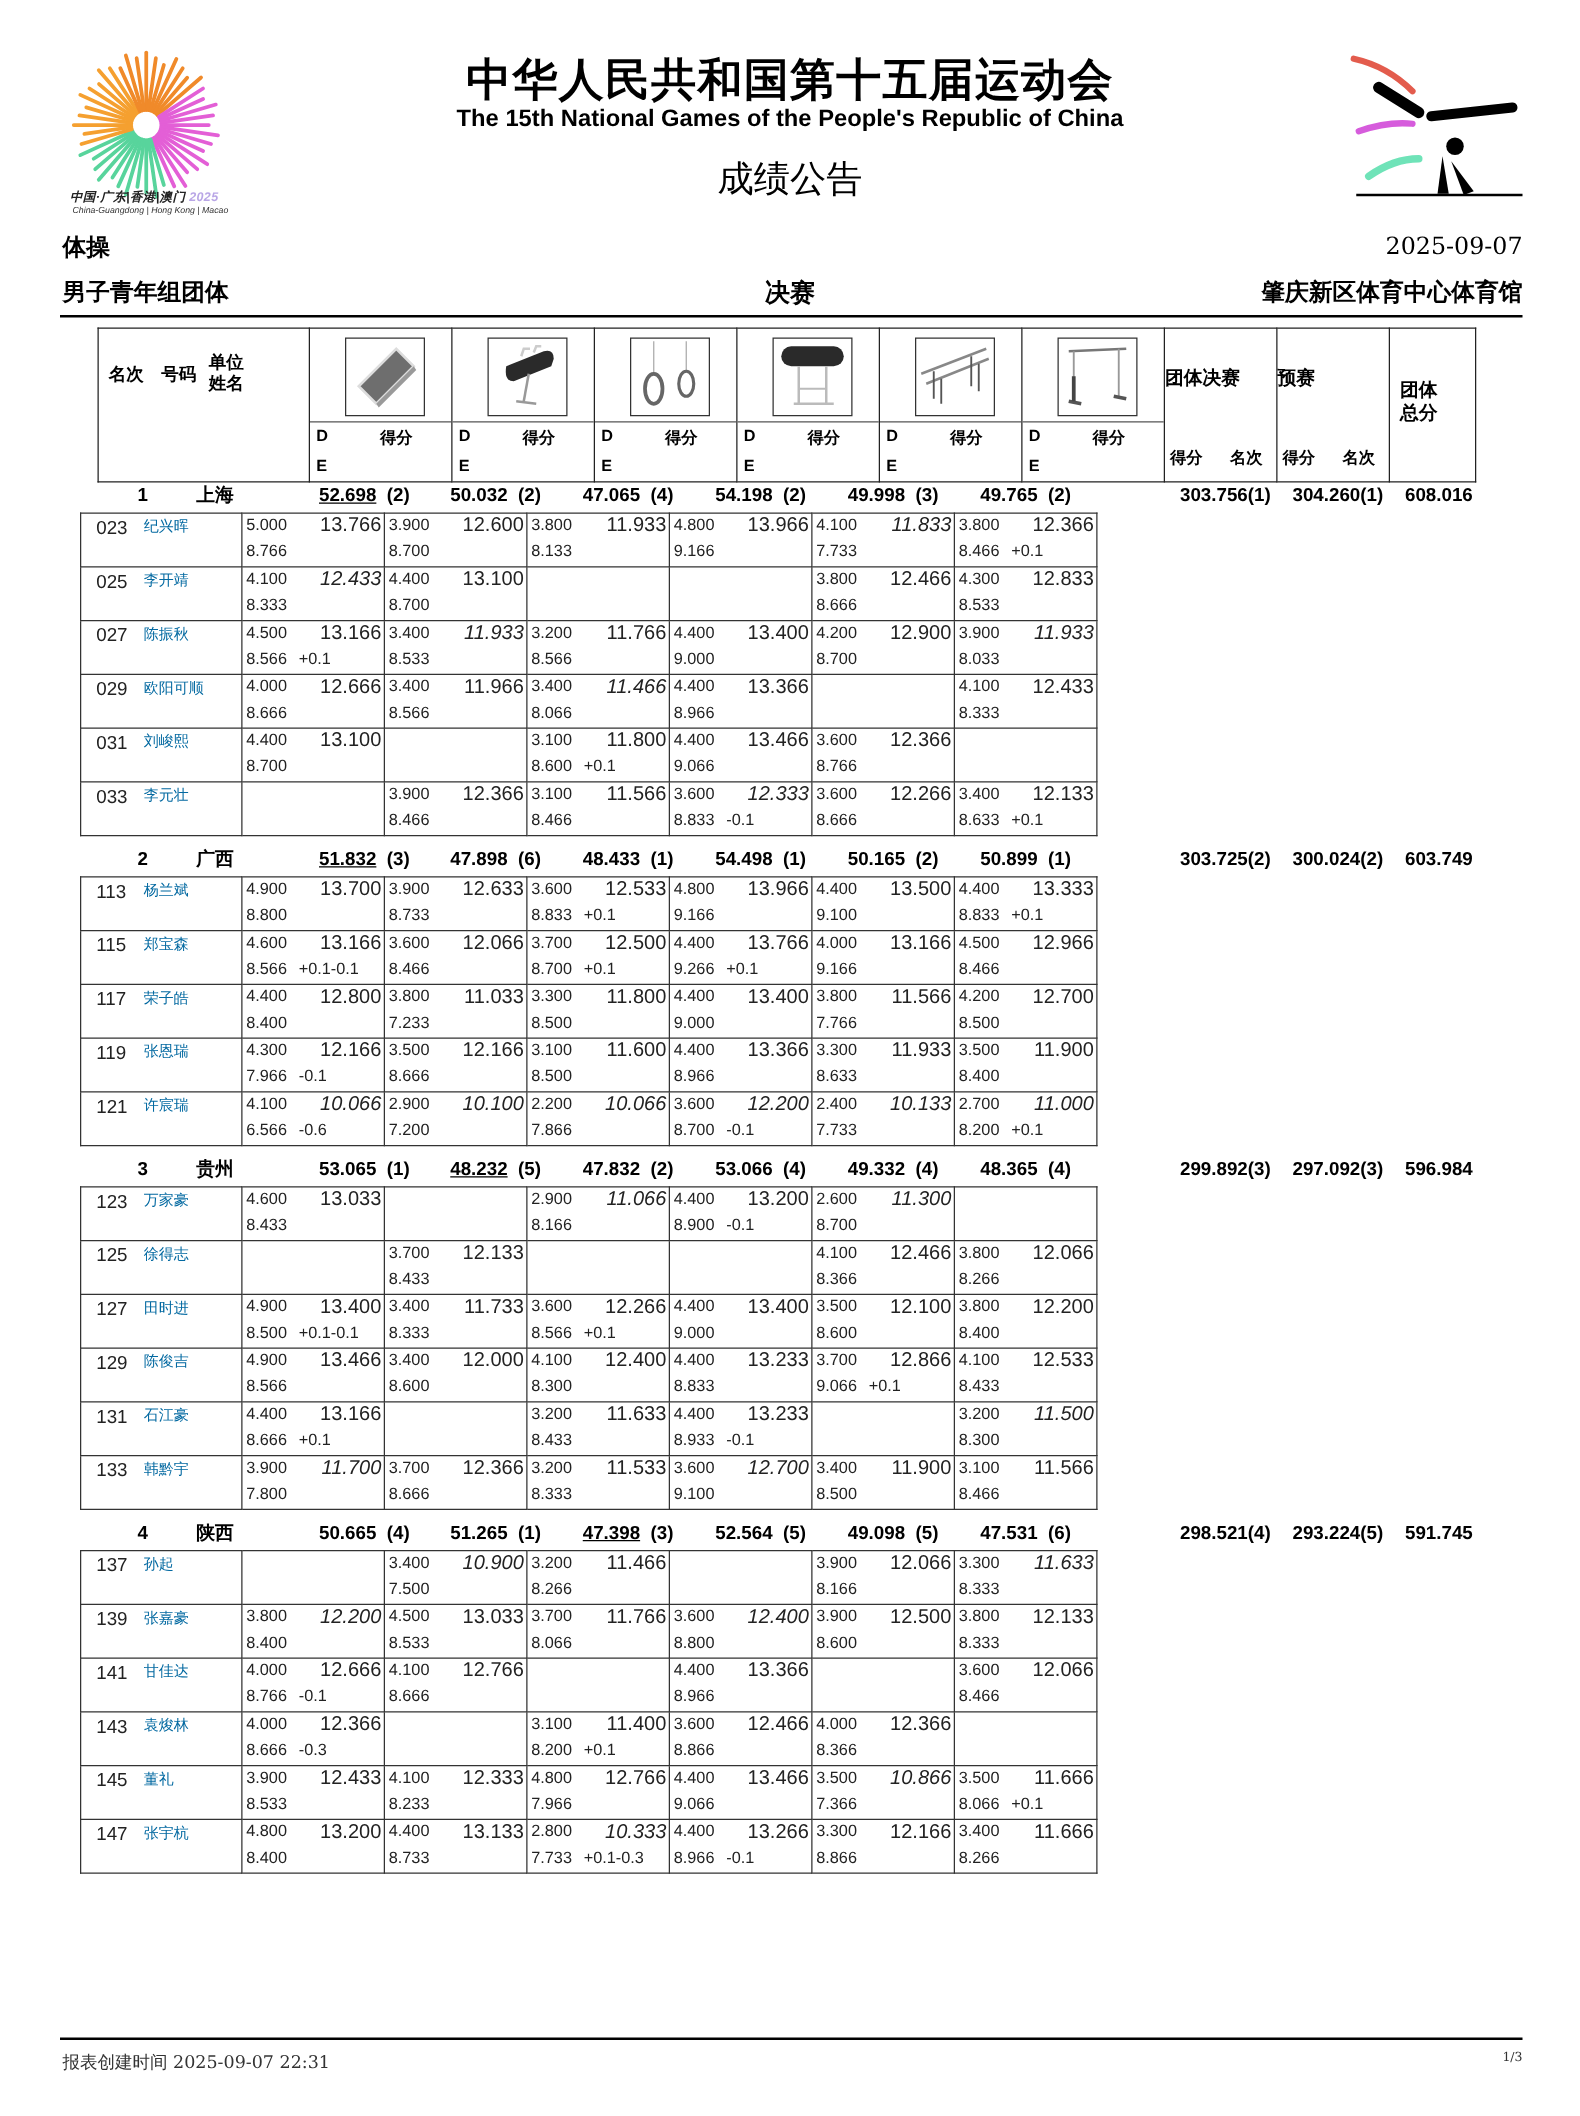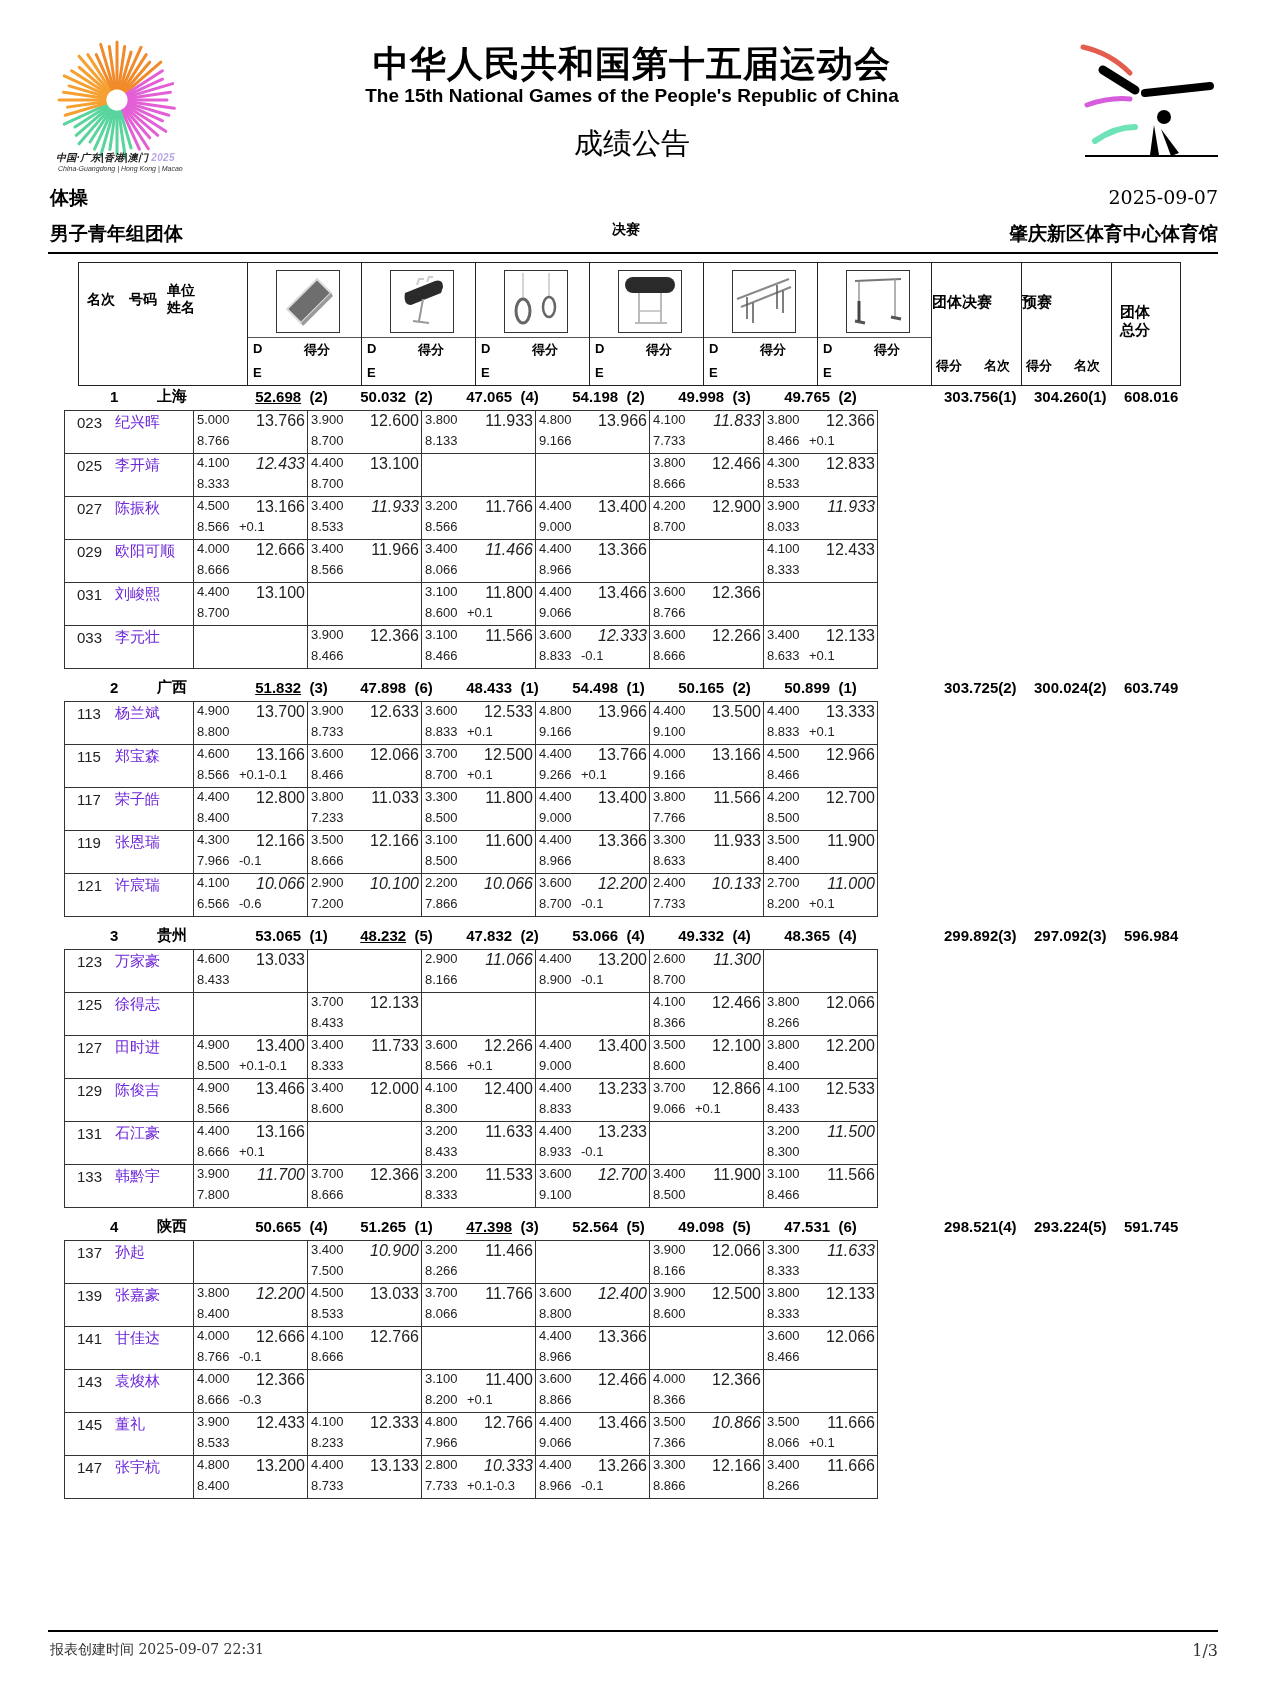--- a/index.html
+++ b/index.html
@@ -8,21 +8,21 @@
   .logo-cap1 { position:absolute; left:56px; top:151px; font-size:10px; font-weight:bold; font-style:italic; color:#222; white-space:nowrap; letter-spacing:0.3px; }
   .logo-cap1 .yr { color:#b9a6e6; }
   .logo-cap2 { position:absolute; left:58px; top:165px; font-size:7px; font-style:italic; color:#333; white-space:nowrap; }
   .title-cn { position:absolute; left:0; width:1264px; top:40px; text-align:center; font-size:36px; font-weight:bold; font-family:"DejaVu Sans",sans-serif; letter-spacing:1px; }
   .title-en { position:absolute; left:0; width:1264px; top:85px; text-align:center; font-size:19px; font-weight:bold; font-family:"Liberation Sans",sans-serif; }
   .title-sub { position:absolute; left:0; width:1264px; top:124px; text-align:center; font-size:29px; font-family:"DejaVu Sans",sans-serif; }
   .logo-right { position:absolute; left:1075px; top:35px; width:145px; height:125px; }
   .sport { position:absolute; left:50px; top:185px; font-size:19px; font-weight:bold; font-family:"DejaVu Sans",sans-serif; }
   .date { position:absolute; right:46px; top:186px; font-size:19px; font-family:"DejaVu Serif",serif; }
   .event { position:absolute; left:50px; top:221px; font-size:19px; font-weight:bold; font-family:"DejaVu Sans",sans-serif; }
-  .phase { position:absolute; left:612px; top:221px; font-size:14px; font-weight:bold; font-family:"DejaVu Sans",sans-serif; }
+  .phase { position:absolute; left:612px; top:221px; font-size:20px; font-weight:bold; font-family:"DejaVu Sans",sans-serif; }
   .venue { position:absolute; right:46px; top:221px; font-size:19px; font-weight:bold; font-family:"DejaVu Sans",sans-serif; }
   .hr-top { position:absolute; left:48px; right:46px; top:252px; border-top:2px solid #000; }
   table.hdr { position:absolute; left:78px; top:262px; border-collapse:collapse; }
   table.hdr td { border:1.5px solid #222; padding:0; vertical-align:top; }
   .hd-left { width:168px; height:122px; position:relative; }
   .hd-left .l1 { position:absolute; left:8px; top:28px; font-size:14px; font-weight:bold; font-family:"DejaVu Sans",sans-serif; }
   .hd-left .l2 { position:absolute; left:50px; top:28px; font-size:14px; font-weight:bold; font-family:"DejaVu Sans",sans-serif; }
   .hd-left .l3 { position:absolute; left:88px; top:19px; font-size:14px; font-weight:bold; line-height:17px; font-family:"DejaVu Sans",sans-serif; }
   .app { width:113px; height:122px; position:relative; }
   .app .icon { position:absolute; left:28px; top:7px; width:62px; height:61px; border:1px solid #333; background:#fff; }
@@ -43,30 +43,30 @@
   .team-head .nm { left:157px; font-family:"DejaVu Sans",sans-serif; font-size:15px; top:4px;text-align:center; }
   .team-head .ap { width:113px; text-align:center; }
   .team-head .ap .u { text-decoration:underline; }
   .team-head .tf { left:944px; }
   .team-head .pr { left:1034px; }
   .team-head .tot { left:1124px; }
   table.ath { margin-left:64px; border-collapse:collapse; }
   table.ath td { border:1.5px solid #333; padding:0; height:42px; vertical-align:top; }
   td.who { width:128px; border-right:1.5px solid #333; position:relative; }
   td.who .no { position:absolute; left:12px; top:3px; font-size:15px; color:#222; }
-  td.who .nm { position:absolute; left:50px; top:2px; font-size:15px; color:#6d28d9; font-family:"DejaVu Sans",sans-serif; }
+  td.who .nm { position:absolute; left:50px; top:2px; font-size:12px; color:#0369a1; font-family:"DejaVu Sans",sans-serif; }
   td.sc { width:113px; position:relative; }
   td.sc .d { position:absolute; left:3px; top:1px; font-size:13px; color:#222; }
   td.sc .e { position:absolute; left:3px; top:22px; font-size:13px; color:#222; }
   td.sc .s { position:absolute; right:2px; top:1px; font-size:16px; color:#222; }
   td.sc .s.it { font-style:italic; }
   td.sc .p { position:absolute; left:45px; top:22px; font-size:13px; color:#222; }
   .hr-bot { position:absolute; left:48px; right:46px; top:1630px; border-top:2px solid #000; }
   .footer-l { position:absolute; left:50px; top:1641px; font-size:14px; font-family:"DejaVu Serif",serif; color:#333; }
-  .footer-r { position:absolute; right:46px; top:1641px; font-size:16px; font-family:"DejaVu Serif",serif; color:#333; }
+  .footer-r { position:absolute; right:46px; top:1641px; font-size:10px; font-family:"DejaVu Serif",serif; color:#333; }
 </style>
 </head>
 <body>
 
 <svg class="logo-left" viewBox="0 0 130 130">
   <g id="fan">
       <line x1="65" y1="53" x2="65" y2="7" stroke="#f08a2a" stroke-width="3" stroke-linecap="round"></line>
       <line x1="66.70777805927942" y1="53.12214269742881" x2="72.6850012667574" y2="11.549642138429633" stroke="#f08a2a" stroke-width="3" stroke-linecap="round"></line>
       <line x1="68.38079068209716" y1="53.486084316626034" x2="79.0866278420715" y2="17.02535131927513" stroke="#f08a2a" stroke-width="3" stroke-linecap="round"></line>
       <line x1="69.98498015602263" y1="54.08441605574578" x2="89.09407075410941" y2="12.241344269437938" stroke="#f08a2a" stroke-width="3" stroke-linecap="round"></line>

